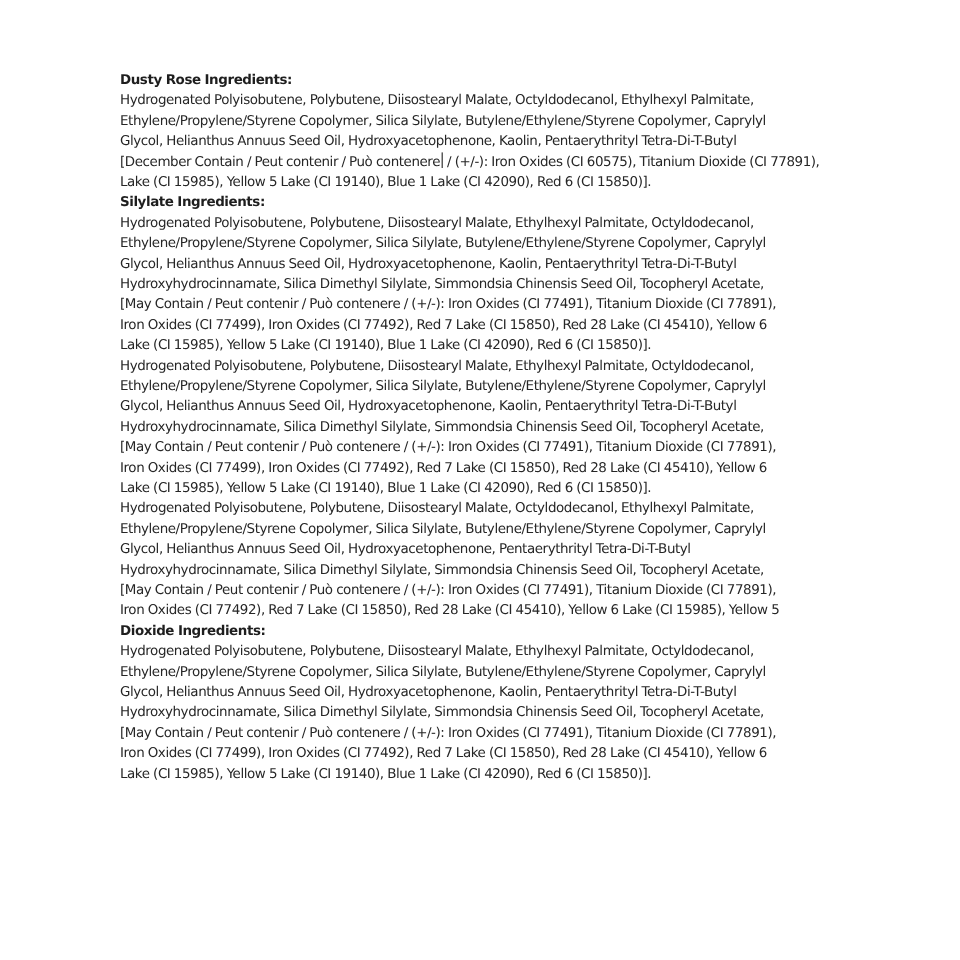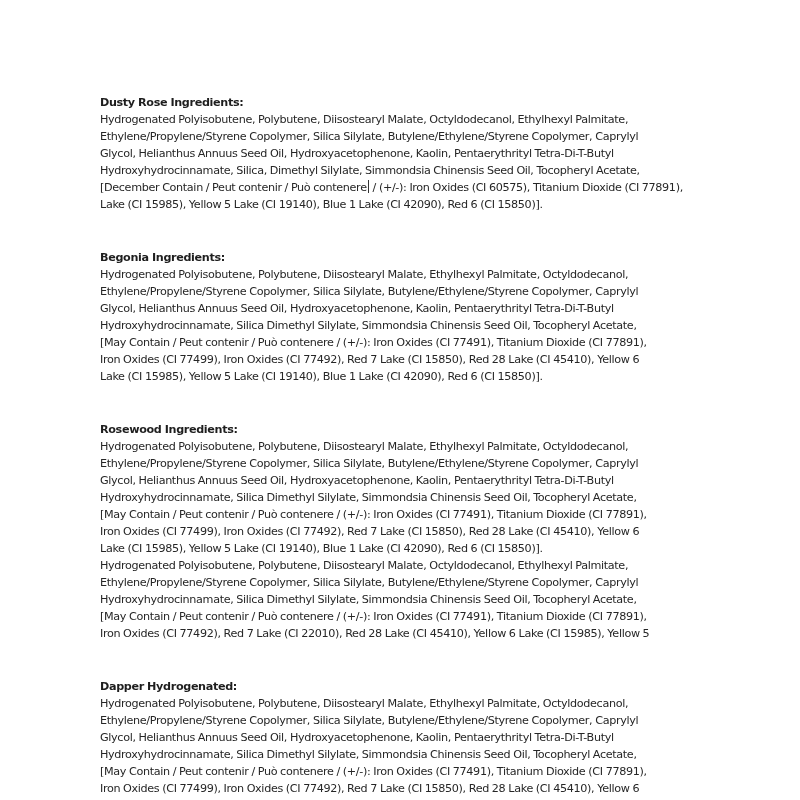--- a/index.html
+++ b/index.html
@@ -22,21 +22,20 @@
       font-size: 11.2px;
       line-height: 17px;
       color: #262626;
       letter-spacing: -0.35px;
       word-spacing: -0.3px;
     }
     .section-title {
       font-weight: bold;
       color: #1e1e1e;
       white-space: nowrap;
-      margin-top: 36px;
     }
     .line {
       white-space: nowrap;
     }
     .cursor {
       display: inline-block;
       width: 1px;
       height: 13px;
       background: #333;
       vertical-align: -2px;
@@ -46,57 +45,56 @@
 </head>
 <body>
 
 <div class="doc">
 
   <div class="section">
     <div class="section-title">Dusty Rose Ingredients:</div>
     <div class="line">Hydrogenated Polyisobutene, Polybutene, Diisostearyl Malate, Octyldodecanol, Ethylhexyl Palmitate,</div>
     <div class="line">Ethylene/Propylene/Styrene Copolymer, Silica Silylate, Butylene/Ethylene/Styrene Copolymer, Caprylyl</div>
     <div class="line">Glycol, Helianthus Annuus Seed Oil, Hydroxyacetophenone, Kaolin, Pentaerythrityl Tetra-Di-T-Butyl</div>
-    <div class="line">Hydroxyhydrocinnamate, Silica, Dimethyl Silylate, Simmondsia Chinensis Seed Oil, Tocopheryl Acetate,</div>
     <div class="line"><span>[December Contain / Peut contenir / Può contenere</span><span class="cursor"></span><span> / (+/-): Iron Oxides (CI 60575), Titanium Dioxide (CI 77891),</span></div>
     <div class="line">Lake (CI 15985), Yellow 5 Lake (CI 19140), Blue 1 Lake (CI 42090), Red 6 (CI 15850)].</div>
   </div>
 
   <div class="section">
-    <div class="section-title">Begonia Ingredients:</div>
+    <div class="section-title">Silylate Ingredients:</div>
     <div class="line">Hydrogenated Polyisobutene, Polybutene, Diisostearyl Malate, Ethylhexyl Palmitate, Octyldodecanol,</div>
     <div class="line">Ethylene/Propylene/Styrene Copolymer, Silica Silylate, Butylene/Ethylene/Styrene Copolymer, Caprylyl</div>
     <div class="line">Glycol, Helianthus Annuus Seed Oil, Hydroxyacetophenone, Kaolin, Pentaerythrityl Tetra-Di-T-Butyl</div>
     <div class="line">Hydroxyhydrocinnamate, Silica Dimethyl Silylate, Simmondsia Chinensis Seed Oil, Tocopheryl Acetate,</div>
     <div class="line">[May Contain / Peut contenir / Può contenere / (+/-): Iron Oxides (CI 77491), Titanium Dioxide (CI 77891),</div>
     <div class="line">Iron Oxides (CI 77499), Iron Oxides (CI 77492), Red 7 Lake (CI 15850), Red 28 Lake (CI 45410), Yellow 6</div>
     <div class="line">Lake (CI 15985), Yellow 5 Lake (CI 19140), Blue 1 Lake (CI 42090), Red 6 (CI 15850)].</div>
   </div>
 
   <div class="section">
-    <div class="section-title">Rosewood Ingredients:</div>
     <div class="line">Hydrogenated Polyisobutene, Polybutene, Diisostearyl Malate, Ethylhexyl Palmitate, Octyldodecanol,</div>
     <div class="line">Ethylene/Propylene/Styrene Copolymer, Silica Silylate, Butylene/Ethylene/Styrene Copolymer, Caprylyl</div>
     <div class="line">Glycol, Helianthus Annuus Seed Oil, Hydroxyacetophenone, Kaolin, Pentaerythrityl Tetra-Di-T-Butyl</div>
     <div class="line">Hydroxyhydrocinnamate, Silica Dimethyl Silylate, Simmondsia Chinensis Seed Oil, Tocopheryl Acetate,</div>
     <div class="line">[May Contain / Peut contenir / Può contenere / (+/-): Iron Oxides (CI 77491), Titanium Dioxide (CI 77891),</div>
     <div class="line">Iron Oxides (CI 77499), Iron Oxides (CI 77492), Red 7 Lake (CI 15850), Red 28 Lake (CI 45410), Yellow 6</div>
     <div class="line">Lake (CI 15985), Yellow 5 Lake (CI 19140), Blue 1 Lake (CI 42090), Red 6 (CI 15850)].</div>
   </div>
 
   <div class="section">
     <div class="line">Hydrogenated Polyisobutene, Polybutene, Diisostearyl Malate, Octyldodecanol, Ethylhexyl Palmitate,</div>
     <div class="line">Ethylene/Propylene/Styrene Copolymer, Silica Silylate, Butylene/Ethylene/Styrene Copolymer, Caprylyl</div>
+    <div class="line">Glycol, Helianthus Annuus Seed Oil, Hydroxyacetophenone, Pentaerythrityl Tetra-Di-T-Butyl</div>
     <div class="line">Hydroxyhydrocinnamate, Silica Dimethyl Silylate, Simmondsia Chinensis Seed Oil, Tocopheryl Acetate,</div>
     <div class="line">[May Contain / Peut contenir / Può contenere / (+/-): Iron Oxides (CI 77491), Titanium Dioxide (CI 77891),</div>
-    <div class="line">Iron Oxides (CI 77492), Red 7 Lake (CI 22010), Red 28 Lake (CI 45410), Yellow 6 Lake (CI 15985), Yellow 5</div>
+    <div class="line">Iron Oxides (CI 77492), Red 7 Lake (CI 15850), Red 28 Lake (CI 45410), Yellow 6 Lake (CI 15985), Yellow 5</div>
   </div>
 
   <div class="section">
-    <div class="section-title">Dapper Hydrogenated:</div>
+    <div class="section-title">Dioxide Ingredients:</div>
     <div class="line">Hydrogenated Polyisobutene, Polybutene, Diisostearyl Malate, Ethylhexyl Palmitate, Octyldodecanol,</div>
     <div class="line">Ethylene/Propylene/Styrene Copolymer, Silica Silylate, Butylene/Ethylene/Styrene Copolymer, Caprylyl</div>
     <div class="line">Glycol, Helianthus Annuus Seed Oil, Hydroxyacetophenone, Kaolin, Pentaerythrityl Tetra-Di-T-Butyl</div>
     <div class="line">Hydroxyhydrocinnamate, Silica Dimethyl Silylate, Simmondsia Chinensis Seed Oil, Tocopheryl Acetate,</div>
     <div class="line">[May Contain / Peut contenir / Può contenere / (+/-): Iron Oxides (CI 77491), Titanium Dioxide (CI 77891),</div>
     <div class="line">Iron Oxides (CI 77499), Iron Oxides (CI 77492), Red 7 Lake (CI 15850), Red 28 Lake (CI 45410), Yellow 6</div>
     <div class="line">Lake (CI 15985), Yellow 5 Lake (CI 19140), Blue 1 Lake (CI 42090), Red 6 (CI 15850)].</div>
   </div>
 
 </div>

